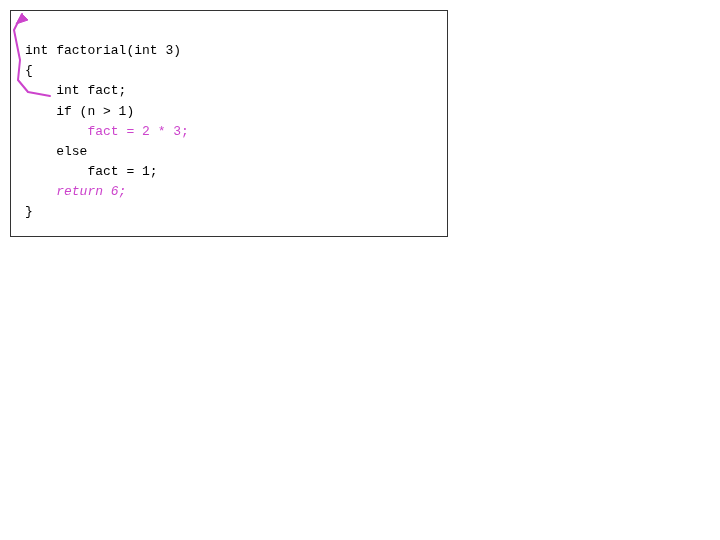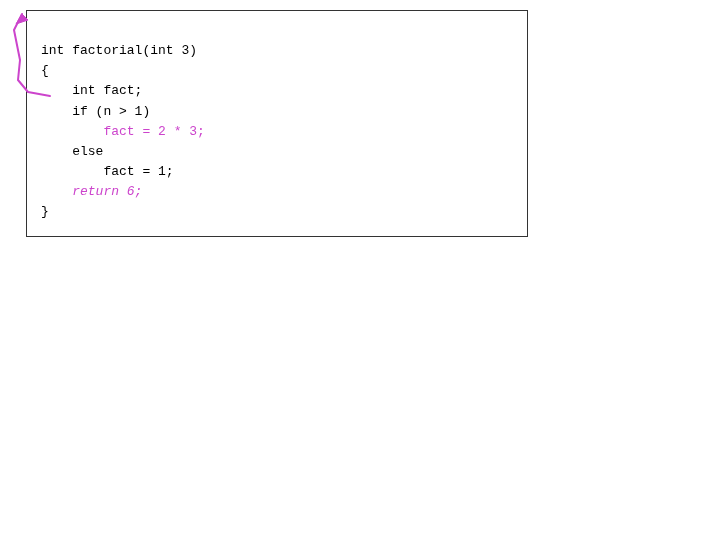--- a/index.html
+++ b/index.html
@@ -13,25 +13,24 @@
       width: 720px;
       height: 540px;
       overflow: hidden;
       font-family: 'Courier New', Courier, monospace;
     }
 
     .code-container {
       position: absolute;
       top: 10px;
       left: 10px;
-      width: 502px;
+      width: 438px;
       border: 1.5px solid #333;
       background: #ffffff;
       padding: 10px 14px 14px 14px;
-      margin-left: 16px;
     }
 
     .code-block {
       font-size: 13px;
       line-height: 1.55;
       color: #000;
       white-space: pre;
     }
 
     .line-function {

